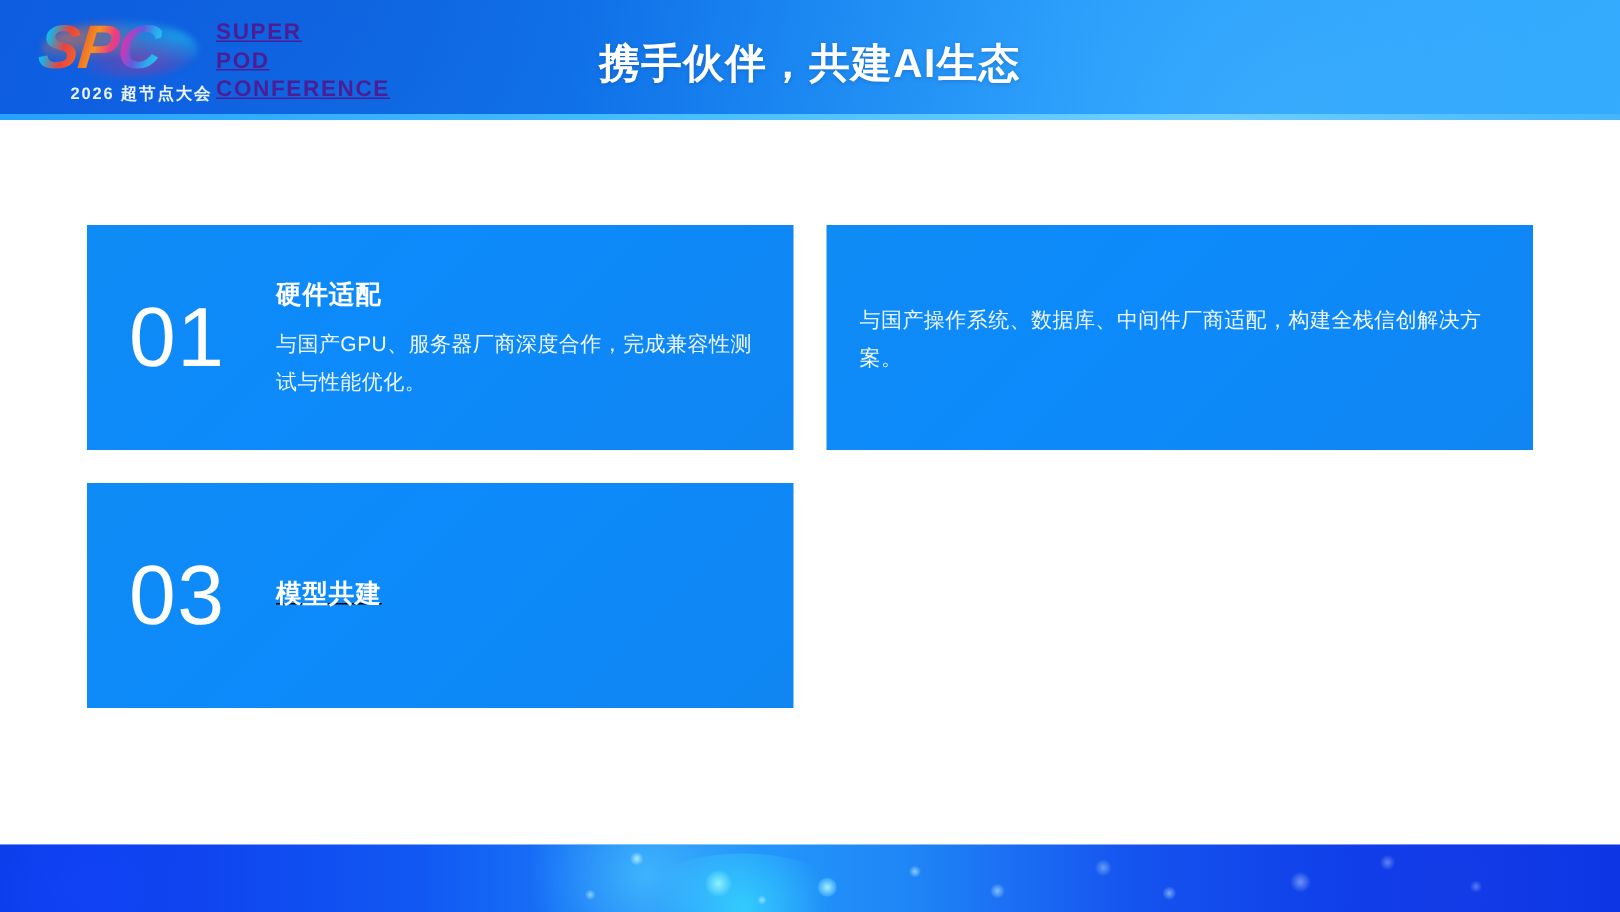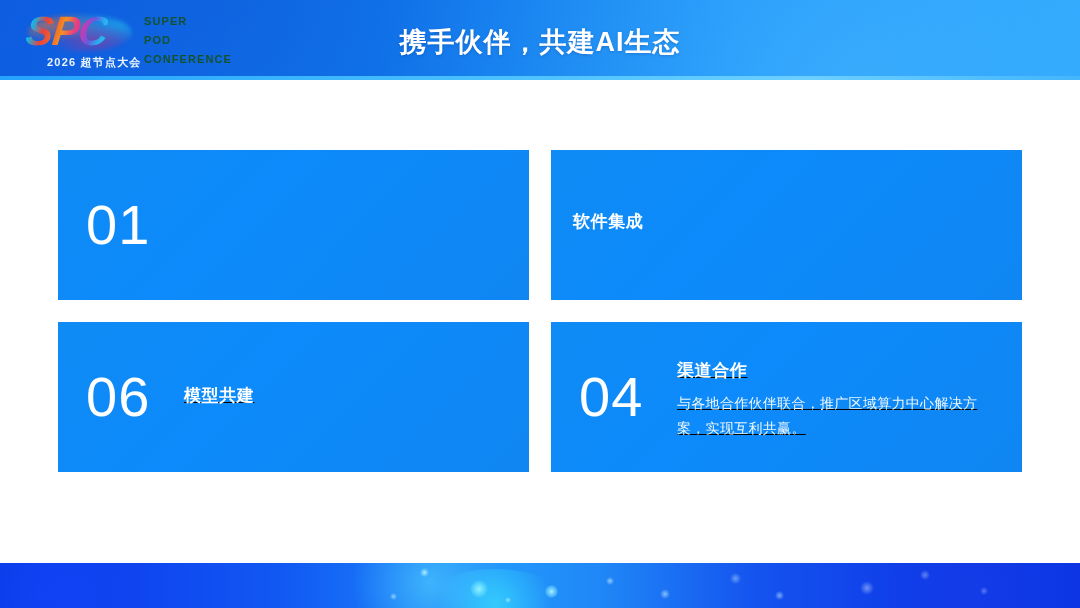--- a/index.html
+++ b/index.html
@@ -118,26 +118,27 @@
     white-space: nowrap;
   }
   .logo-words {
     margin-left: 6px;
     padding-top: 3px;
     display: flex;
     flex-direction: column;
     justify-content: flex-start;
   }
   .logo-words div {
-    color: #14532d;
-    font-weight: bold;
-    font-size: 11px;
+    color: #4c1d95;
+    font-weight: bold;
+    font-size: 15px;
     line-height: 19px;
     letter-spacing: 1.1px;
     white-space: nowrap;
+    text-decoration: underline;
   }
 
   
   .slide-title {
     position: absolute;
     left: 0; top: 12px;
     width: 1080px; height: 60px;
     display: flex;
     align-items: center;
     justify-content: center;
@@ -257,43 +258,38 @@
     </div>
   </div>
 
   <div class="slide-title">携手伙伴，共建AI生态</div>
 
   <div class="cards">
 
     <div class="card">
       <div class="card-num">01</div>
       <div class="card-body">
+        <div class="card-title">硬件适配</div>
+        <div class="card-desc">与国产GPU、服务器厂商深度合作，完成兼容性测试与性能优化。</div>
       </div>
     </div>
 
     <div class="card">
       <div class="card-body">
-        <div class="card-title">软件集成</div>
+        <div class="card-desc">与国产操作系统、数据库、中间件厂商适配，构建全栈信创解决方案。</div>
       </div>
     </div>
 
     <div class="card row2">
-      <div class="card-num">06</div>
+      <div class="card-num">03</div>
       <div class="card-body">
         <div class="card-title">模型共建</div>
       </div>
     </div>
 
-    <div class="card row2">
-      <div class="card-num">04</div>
-      <div class="card-body">
-        <div class="card-title">渠道合作</div>
-        <div class="card-desc">与各地合作伙伴联合，推广区域算力中心解决方案，实现互利共赢。</div>
-      </div>
-    </div>
 
   </div>
 
   <div class="bottom-band">
     <div class="glow" style="left:330px; top:-28px; width:200px; height:96px;
                 background: radial-gradient(circle, rgba(90,220,255,0.55) 0%, rgba(90,220,255,0) 70%);"></div>
     <div class="glow" style="left:420px; top:6px; width:150px; height:72px;
                 background: radial-gradient(circle, rgba(60,230,255,0.65) 0%, rgba(60,230,255,0) 68%);"></div>
     <div class="glow" style="left:-60px; top:-10px; width:220px; height:80px;
                 background: radial-gradient(circle, rgba(20,70,255,0.55) 0%, rgba(20,70,255,0) 70%);"></div>

